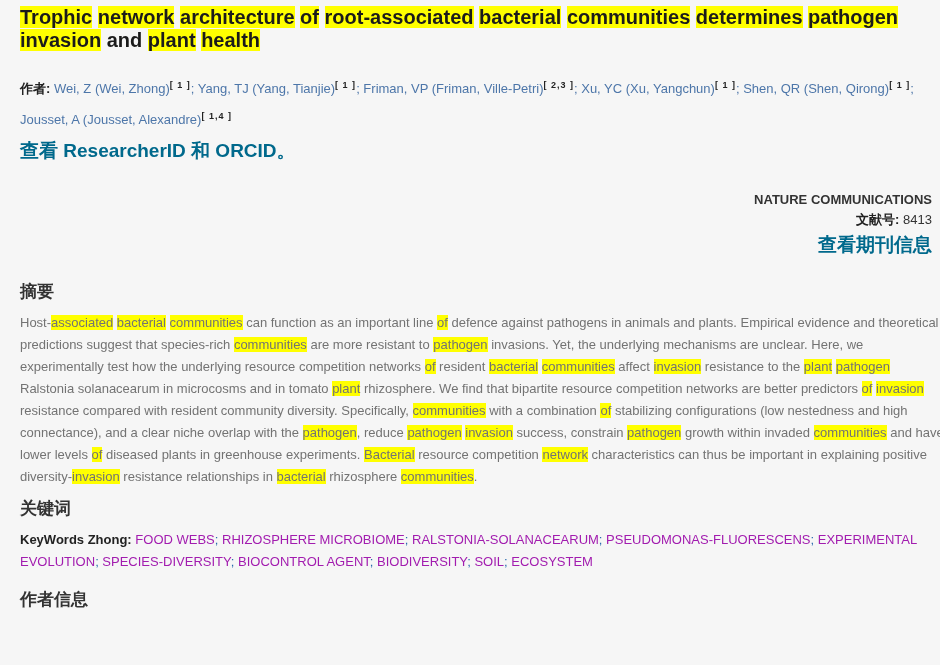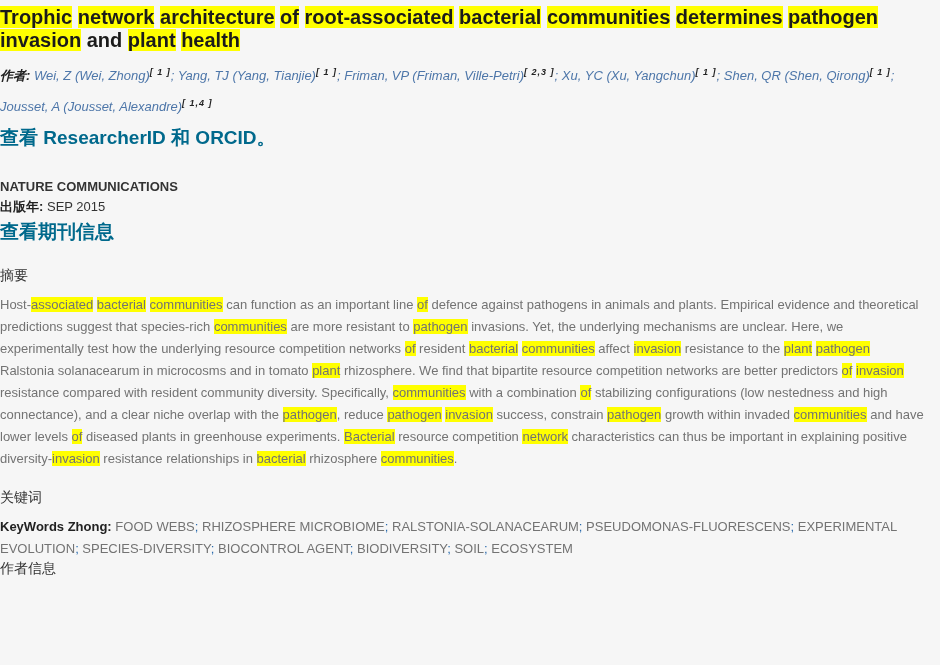--- a/index.html
+++ b/index.html
@@ -2,75 +2,75 @@
 <html><head>
 <meta charset="utf-8">
 <style>
   html,body{margin:0;padding:0;}
   body{
     width:940px;height:665px;overflow:hidden;
     background:#f6f6f6;
     font-family:"Liberation Sans","DejaVu Sans",sans-serif;
     color:#333;
   }
-  .container{padding:6px 8px 0 0;}
+  .container{padding:6px 8px 0 20px;}
   .hl{background:#ffff00;}
   h1.title{
     margin:0;font-size:20px;line-height:23px;font-weight:bold;color:#1b1b1b;
   }
   .authors{
-    margin-top:7px;font-size:13px;line-height:26px;color:#333;font-style:italic;
+    margin-top:20px;font-size:13px;line-height:26px;color:#333;
   }
   .label{font-weight:bold;color:#222;}
   .author-link{color:#4d76a9;text-decoration:none;cursor:pointer;}
   .author-sep{color:#4d76a9;}
   sup.aff{font-size:9px;font-weight:bold;color:#222;vertical-align:super;letter-spacing:1px;}
   .teal-link{
     display:inline-block;margin-top:5px;
     font-size:19px;font-weight:bold;color:#00698c;text-decoration:none;cursor:pointer;
   }
-  .journal{margin-top:26px;font-size:13px;line-height:20px;}
+  .journal{margin-top:26px;font-size:13px;line-height:20px;text-align:right;}
   .journal-name{font-weight:bold;color:#333;}
   .journal-row{}
   .section-heading{
-    font-size:14px;color:#333;font-weight:normal;margin:0;
+    font-size:17px;color:#333;font-weight:bold;margin:0;
   }
   .abstract-heading{margin-top:23px;}
   .abstract-text{
     margin-top:9px;font-size:13px;line-height:22px;color:#737373;width:924px;
   }
-  .keywords-heading{margin-top:19px;}
+  .keywords-heading{margin-top:9px;}
   .keywords-text{
     margin-top:9px;font-size:13px;line-height:22px;width:924px;
   }
-  .kw-link{color:#737373;text-decoration:none;cursor:pointer;}
+  .kw-link{color:#a21caf;text-decoration:none;cursor:pointer;}
   .kw-sep{color:#2a6bad;}
-  .authorinfo-heading{}
+  .authorinfo-heading{margin-top:15px;}
 </style>
 </head>
 <body>
 
 <div class="container">
 
   <h1 class="title"><span class="hl">Trophic</span><span> </span><span class="hl">network</span><span> </span><span class="hl">architecture</span><span> </span><span class="hl">of</span><span> </span><span class="hl">root-associated</span><span> </span><span class="hl">bacterial</span><span> </span><span class="hl">communities</span><span> </span><span class="hl">determines</span><span> </span><span class="hl">pathogen</span><span> </span><span class="hl">invasion</span><span> and </span><span class="hl">plant</span><span> </span><span class="hl">health</span></h1>
 
   <div class="authors">
     <span class="label">作者:</span>
     <span><a class="author-link">Wei, Z (Wei, Zhong)</a><sup class="aff">[ 1 ]</sup><span class="author-sep">; </span><a class="author-link">Yang, TJ (Yang, Tianjie)</a><sup class="aff">[ 1 ]</sup><span class="author-sep">; </span><a class="author-link">Friman, VP (Friman, Ville-Petri)</a><sup class="aff">[ 2,3 ]</sup><span class="author-sep">; </span><a class="author-link">Xu, YC (Xu, Yangchun)</a><sup class="aff">[ 1 ]</sup><span class="author-sep">; </span><a class="author-link">Shen, QR (Shen, Qirong)</a><sup class="aff">[ 1 ]</sup><span class="author-sep">; </span><a class="author-link">Jousset, A (Jousset, Alexandre)</a><sup class="aff">[ 1,4 ]</sup></span>
   </div>
 
   <div>
     <a class="teal-link">查看 ResearcherID 和 ORCID。</a>
   </div>
 
   <div class="journal">
     <div class="journal-name">NATURE COMMUNICATIONS</div>
     <div class="journal-row">
-      <span class="label">出版年:</span>
-      <span>SEP 2015</span>
+      <span class="label">文献号:</span>
+      <span>8413</span>
     </div>
     <a class="teal-link">查看期刊信息</a>
   </div>
 
   <h2 class="section-heading abstract-heading">摘要</h2>
   <div class="abstract-text"><span>Host-</span><span class="hl">associated</span><span> </span><span class="hl">bacterial</span><span> </span><span class="hl">communities</span><span> can function as an important line </span><span class="hl">of</span><span> defence against pathogens in animals and plants. Empirical evidence and theoretical predictions suggest that species-rich </span><span class="hl">communities</span><span> are more resistant to </span><span class="hl">pathogen</span><span> invasions. Yet, the underlying mechanisms are unclear. Here, we experimentally test how the underlying resource competition networks </span><span class="hl">of</span><span> resident </span><span class="hl">bacterial</span><span> </span><span class="hl">communities</span><span> affect </span><span class="hl">invasion</span><span> resistance to the </span><span class="hl">plant</span><span> </span><span class="hl">pathogen</span><span> Ralstonia solanacearum in microcosms and in tomato </span><span class="hl">plant</span><span> rhizosphere. We find that bipartite resource competition networks are better predictors </span><span class="hl">of</span><span> </span><span class="hl">invasion</span><span> resistance compared with resident community diversity. Specifically, </span><span class="hl">communities</span><span> with a combination </span><span class="hl">of</span><span> stabilizing configurations (low nestedness and high connectance), and a clear niche overlap with the </span><span class="hl">pathogen</span><span>, reduce </span><span class="hl">pathogen</span><span> </span><span class="hl">invasion</span><span> success, constrain </span><span class="hl">pathogen</span><span> growth within invaded </span><span class="hl">communities</span><span> and have lower levels </span><span class="hl">of</span><span> diseased plants in greenhouse experiments. </span><span class="hl">Bacterial</span><span> resource competition </span><span class="hl">network</span><span> characteristics can thus be important in explaining positive diversity-</span><span class="hl">invasion</span><span> resistance relationships in </span><span class="hl">bacterial</span><span> rhizosphere </span><span class="hl">communities</span><span>.</span></div>
 
   <h2 class="section-heading keywords-heading">关键词</h2>
   <div class="keywords-text">
     <span class="label">KeyWords Zhong:</span>

